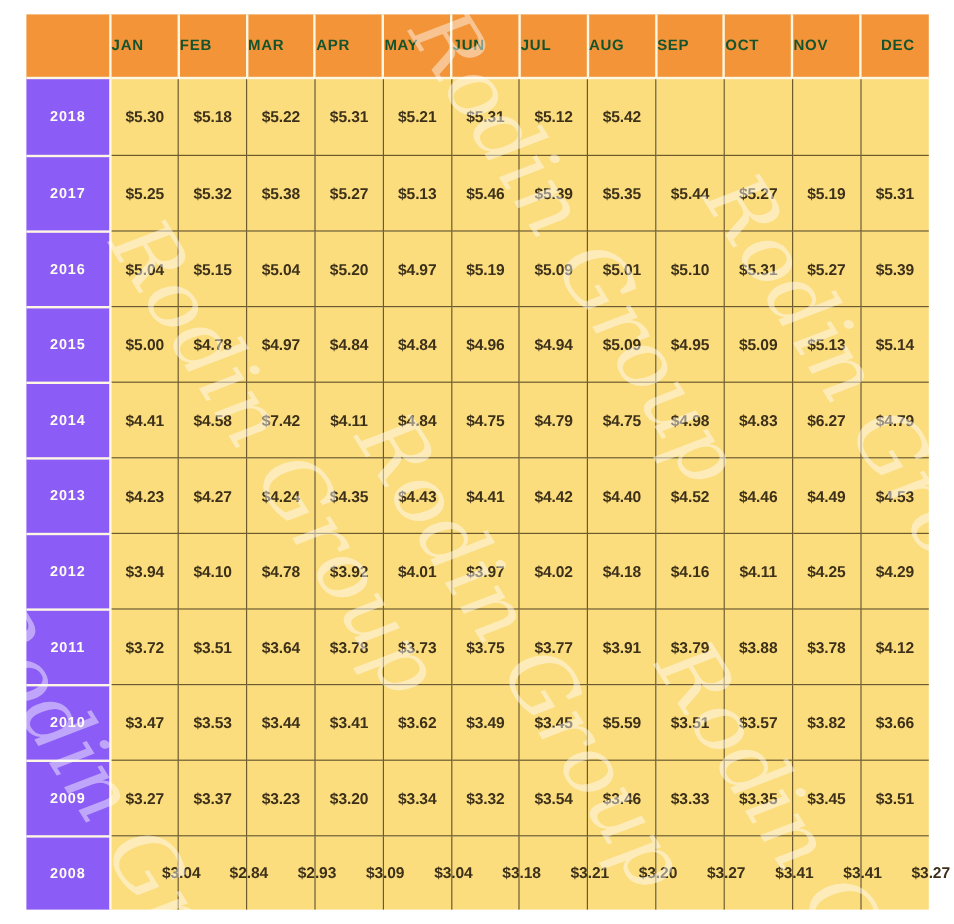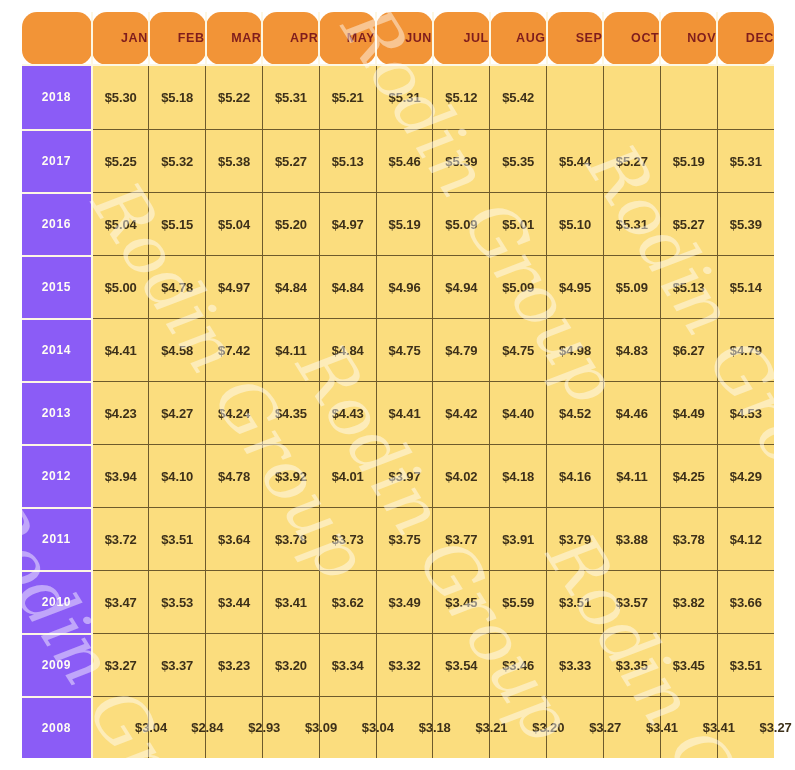--- a/index.html
+++ b/index.html
@@ -30,37 +30,36 @@
     width: 752px;
     height: 746px;
   }
 
   table.price-grid col.year-col { width: 70px; }
   table.price-grid col.mon-col  { width: 56.83px; }
 
   
   thead th {
     background: #f29437;
-    color: #7f1d1d;
+    color: #14532d;
     font-size: 12.5px;
     font-weight: bold;
     letter-spacing: 0.6px;
-    text-align: right;
+    text-align: left;
     vertical-align: middle;
     height: 52px;
     border-right: 2px solid #fdf7e3;
     border-bottom: 2px solid #fdf7e3;
     padding: 0;
-    border-radius: 15px;
   }
   thead th.corner {
     background: #f29437;
     border-right: 2px solid #fdf7e3;
   }
-  thead th:last-child { border-right: none; }
+  thead th:last-child { border-right: none; padding-left: 16px; }
 
   
   tbody th.year {
     background: #8b5cf6;
     color: #fffdf4;
     font-size: 12px;
     font-weight: bold;
     letter-spacing: 0.7px;
     text-align: center;
     vertical-align: middle;

